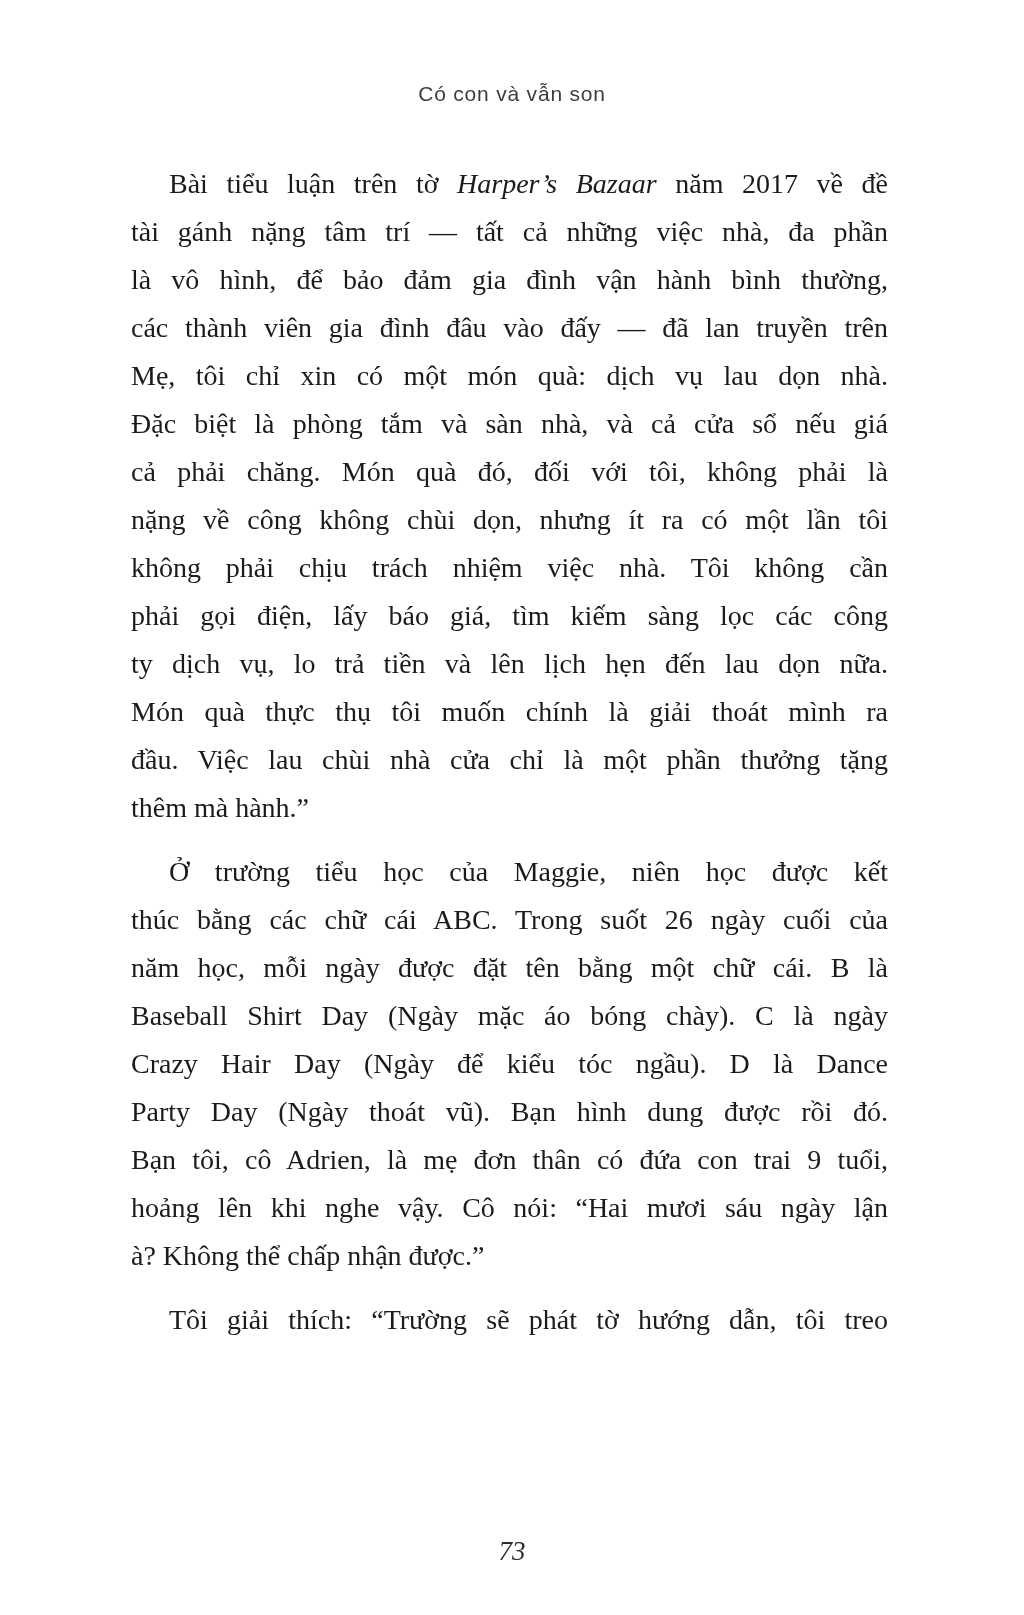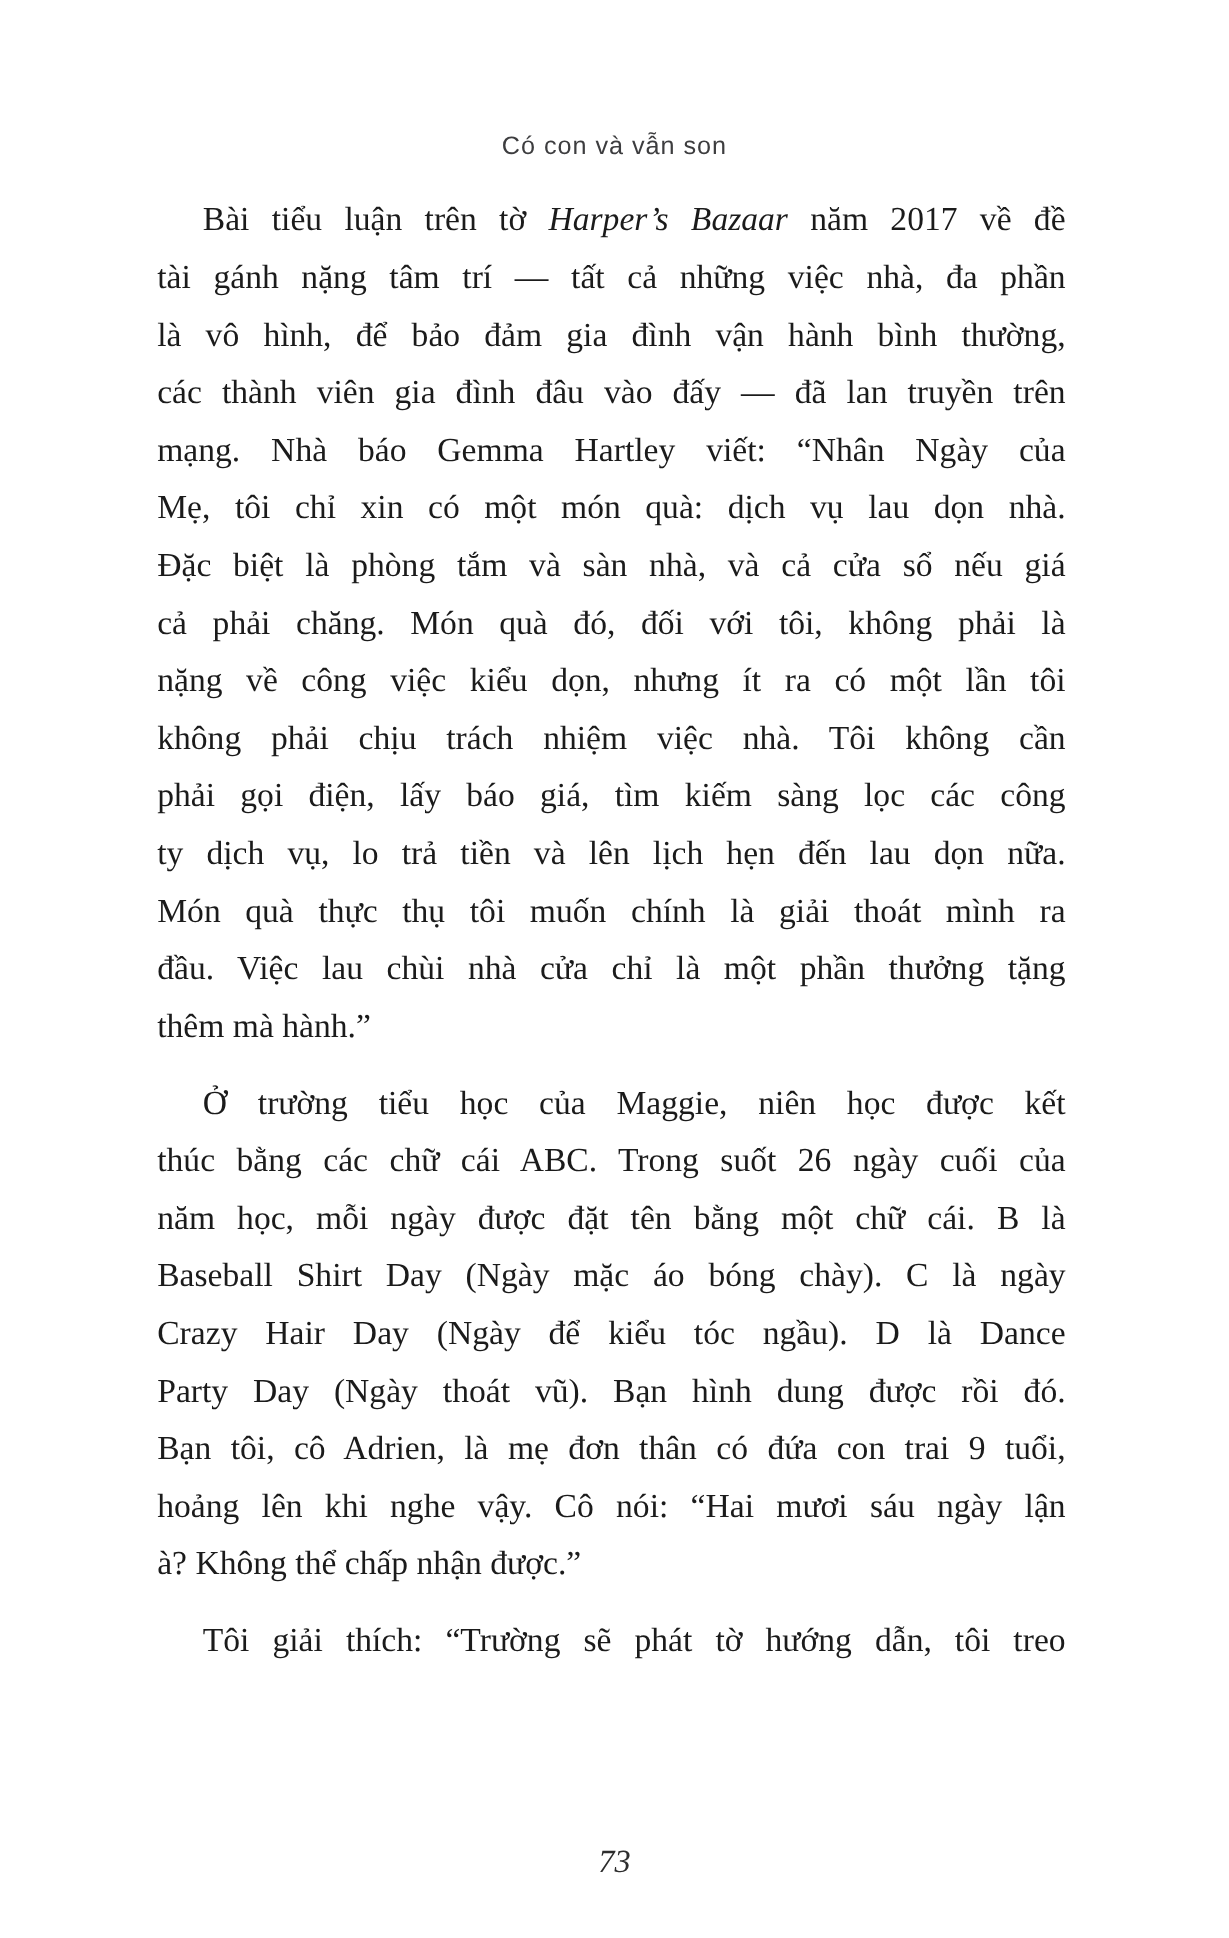--- a/index.html
+++ b/index.html
@@ -15,21 +15,20 @@
     overflow: hidden;
   }
   .running-header {
     position: absolute;
     top: 82px; left: 0; width: 100%;
     text-align: center;
     font-family: "Liberation Sans", "DejaVu Sans", sans-serif;
     font-size: 21px;
     letter-spacing: 0.8px;
     color: #3d3d3f;
-    margin-top: 28px;
   }
   .text-block {
     position: absolute;
     top: 160px; left: 131px;
     width: 757px;
     font-size: 28px;
     line-height: 48px;
     color: #1b1b1b;
   }
   .para { margin: 0 0 16px 0; }
@@ -54,25 +53,24 @@
 
 <div class="page">
   <header class="running-header">Có con và vẫn son</header>
 
   <main class="text-block">
       <div class="para">
         <div class="line first"><span>Bài tiểu luận trên tờ </span><em>Harper’s Bazaar</em><span> năm 2017 về đề</span></div>
         <div class="line">tài gánh nặng tâm trí — tất cả những việc nhà, đa phần</div>
         <div class="line">là vô hình, để bảo đảm gia đình vận hành bình thường,</div>
         <div class="line">các thành viên gia đình đâu vào đấy — đã lan truyền trên</div>
-        <div class="line">mạng. Nhà báo Gemma Hartley viết: “Nhân Ngày của</div>
         <div class="line">Mẹ, tôi chỉ xin có một món quà: dịch vụ lau dọn nhà.</div>
         <div class="line">Đặc biệt là phòng tắm và sàn nhà, và cả cửa sổ nếu giá</div>
         <div class="line">cả phải chăng. Món quà đó, đối với tôi, không phải là</div>
-        <div class="line">nặng về công việc kiểu dọn, nhưng ít ra có một lần tôi</div>
+        <div class="line">nặng về công không chùi dọn, nhưng ít ra có một lần tôi</div>
         <div class="line">không phải chịu trách nhiệm việc nhà. Tôi không cần</div>
         <div class="line">phải gọi điện, lấy báo giá, tìm kiếm sàng lọc các công</div>
         <div class="line">ty dịch vụ, lo trả tiền và lên lịch hẹn đến lau dọn nữa.</div>
         <div class="line">Món quà thực thụ tôi muốn chính là giải thoát mình ra</div>
         <div class="line">đầu. Việc lau chùi nhà cửa chỉ là một phần thưởng tặng</div>
         <div class="line last">thêm mà hành.”</div>
       </div>
       <div class="para">
         <div class="line first">Ở trường tiểu học của Maggie, niên học được kết</div>
         <div class="line">thúc bằng các chữ cái ABC. Trong suốt 26 ngày cuối của</div>

